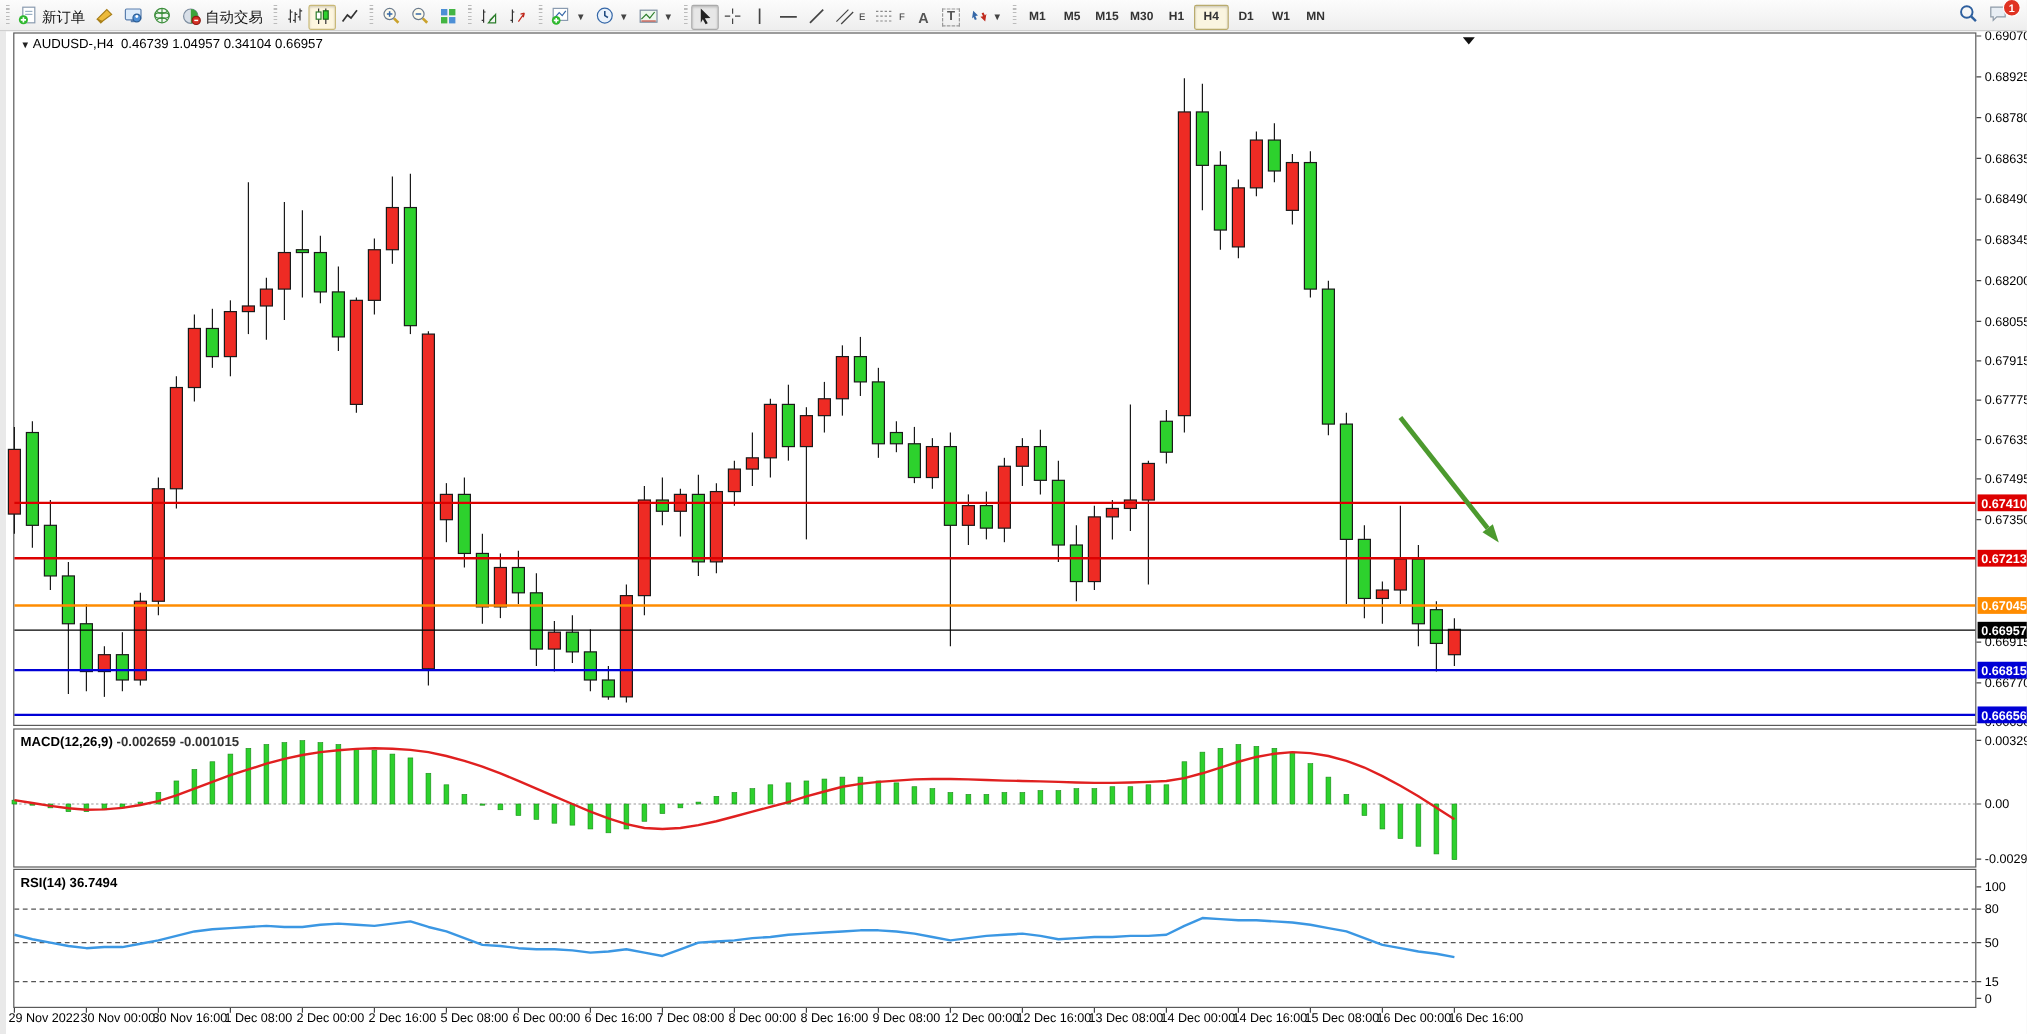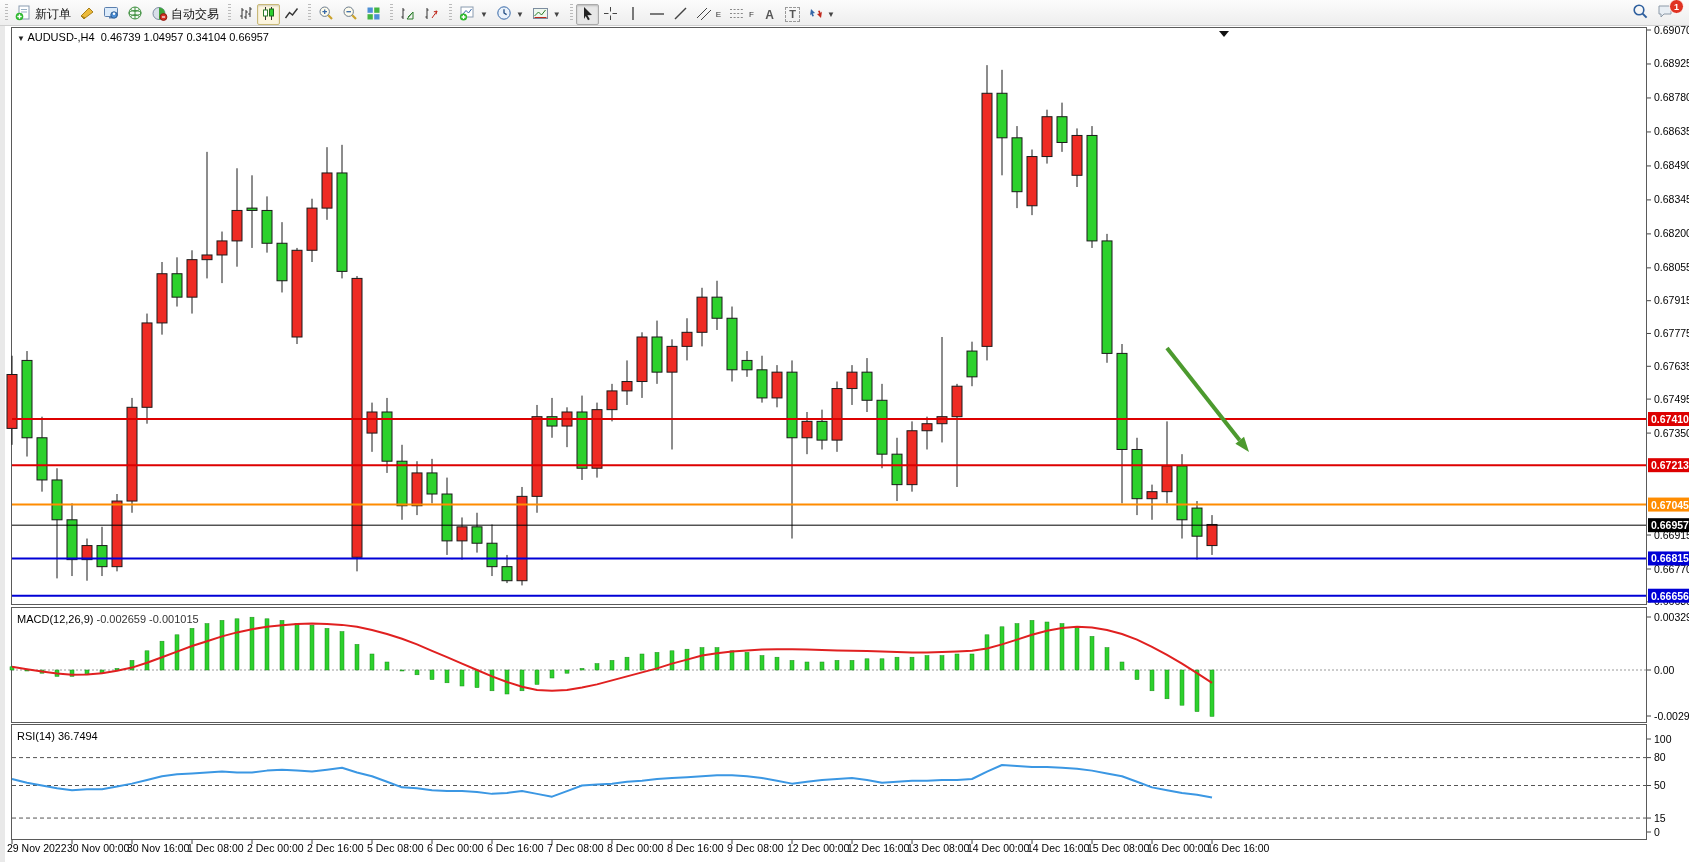--- a/index.html
+++ b/index.html
@@ -266,20 +266,31 @@
       <span>
         <svg width="15" height="15">
             <path d="M3 3l4 4-2.2.4L6 10l-1.6.6-1.2-2.5L2 9.5z" fill="#3668a8"></path>
             <path d="M13 12l-4-4 2.2-.4L10 5l1.6-.6 1.2 2.5L14 5.5z" fill="#c02a1e"></path>
           </svg>
       </span>
       <span class="caret">▼</span>
     </div>
   </div>
 
+  <div class="tgroup">
+    <div class="tf">M1</div>
+    <div class="tf">M5</div>
+    <div class="tf">M15</div>
+    <div class="tf">M30</div>
+    <div class="tf">H1</div>
+    <div class="tf active">H4</div>
+    <div class="tf">D1</div>
+    <div class="tf">W1</div>
+    <div class="tf">MN</div>
+  </div>
 
   <div class="spacer"></div>
 
   <div class="tbtn">
     <span>
       <svg width="17" height="17">
           <circle cx="7" cy="7" r="4.8" fill="none" stroke="#2e5f9e" stroke-width="1.6"></circle>
           <line x1="10.6" y1="10.6" x2="14.6" y2="14.6" stroke="#2e5f9e" stroke-width="2"></line>
         </svg>
     </span>
@@ -663,26 +674,26 @@
 
   <div class="hdr" style="left:12px;top:5px">
     <span style="font-size:8px;color:#222">▼</span>
     <b>AUDUSD-,H4</b>&nbsp;
     <b>0.46739</b>
     <b>1.04957</b>
     <b>0.34104</b>
     <b>0.66957</b>
   </div>
 
-  <div class="hdr" style="left:12px;top:587px;font-weight:normal">
+  <div class="hdr" style="left:12px;top:587px;font-weight:bold">
     <span>MACD(12,26,9)</span>
     <span style="color:#333">-0.002659</span>
     <span style="color:#333">-0.001015</span>
   </div>
 
-  <div class="hdr" style="left:12px;top:704px;font-weight:normal">
+  <div class="hdr" style="left:12px;top:704px;font-weight:bold">
     <span>RSI(14)</span>
     <span>36.7494</span>
   </div>
 
   <div class="divider" style="top:579px"></div>
   <div class="divider" style="top:697px"></div>
 </div>
 
 </body></html>

